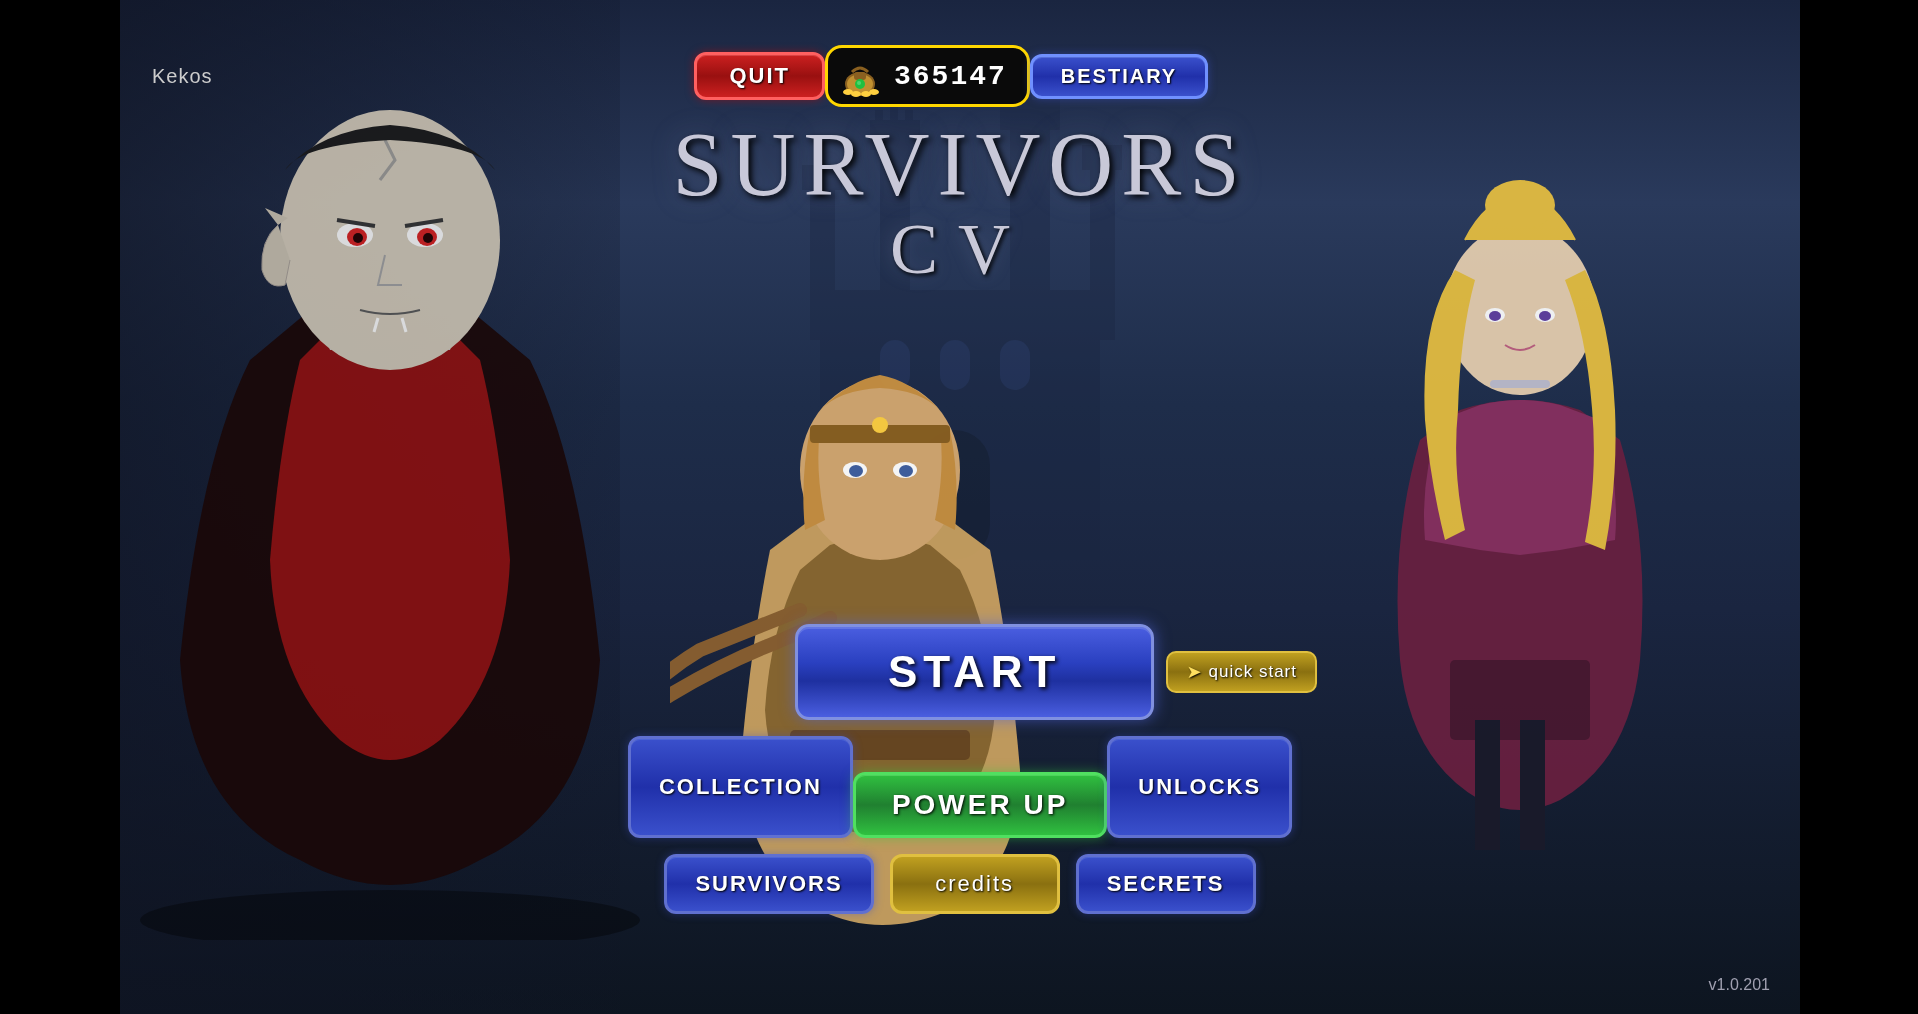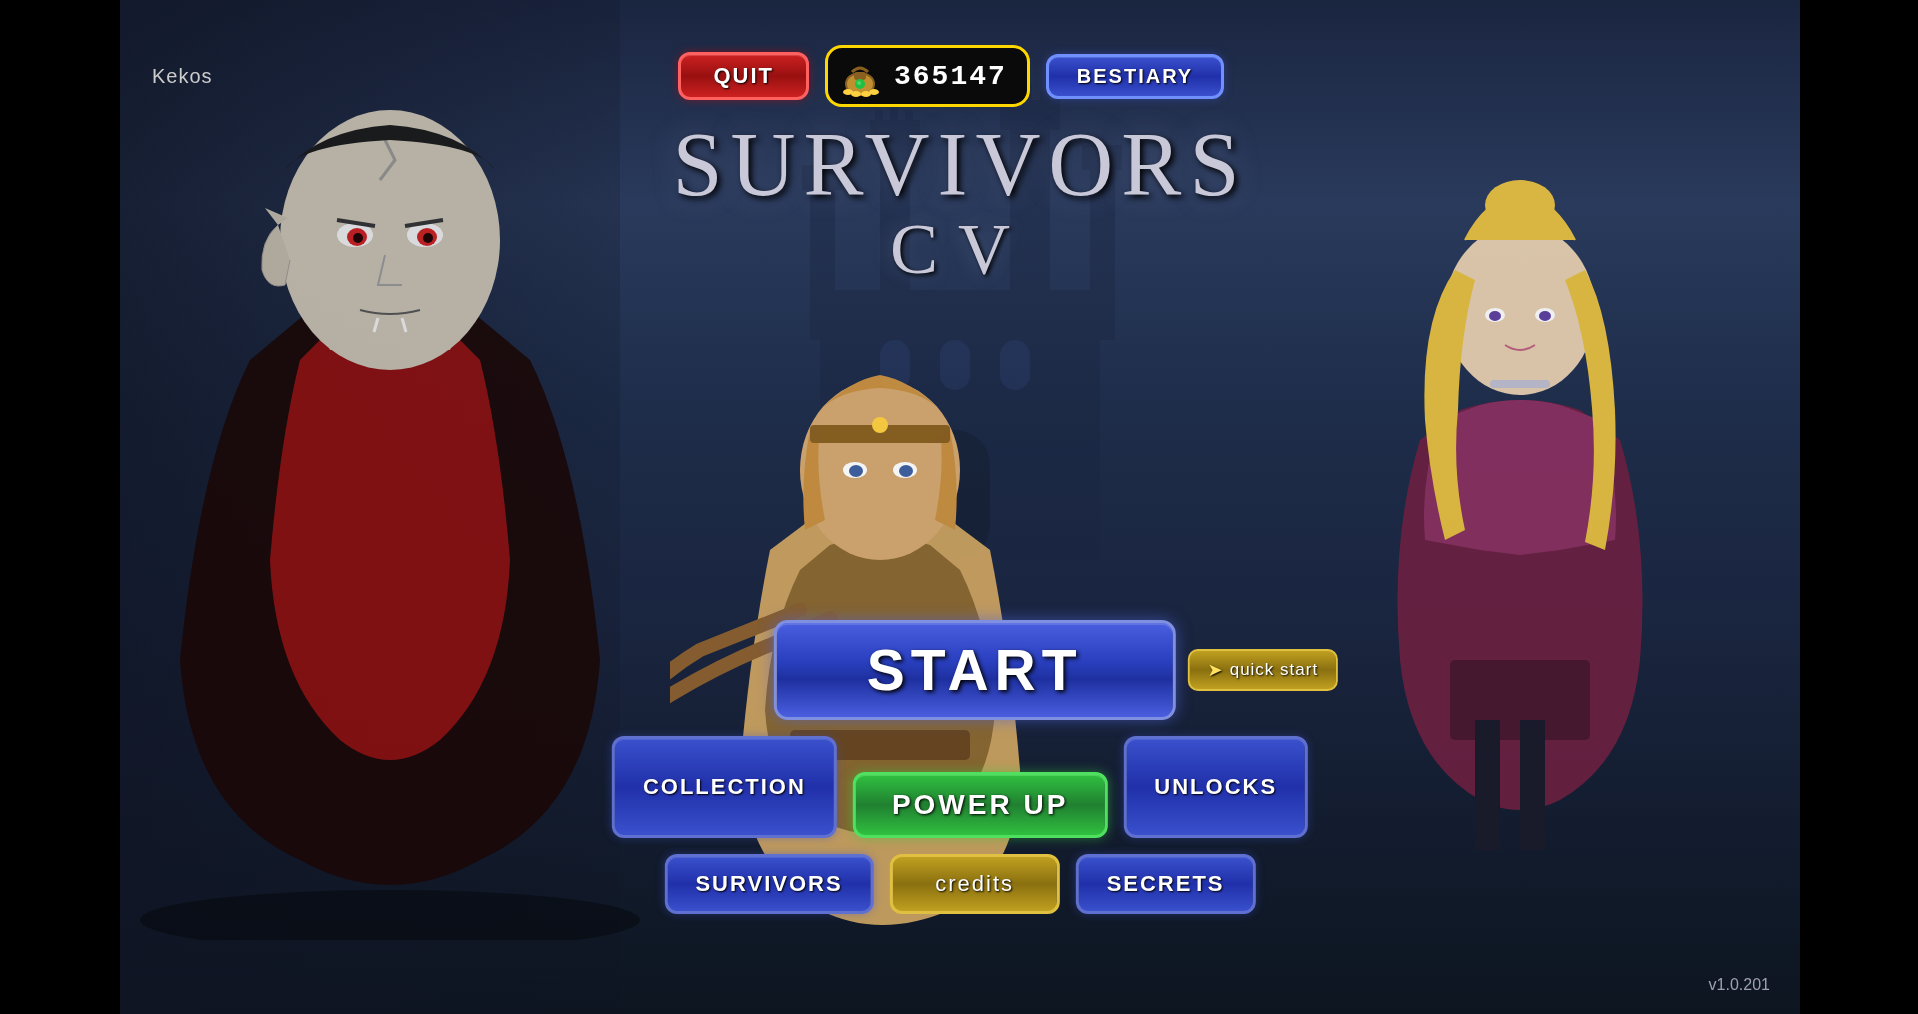--- a/index.html
+++ b/index.html
@@ -93,21 +93,20 @@
     #username {
       color: #ccc;
       font-size: 20px;
       font-family: Arial, sans-serif;
       letter-spacing: 1px;
     }
 
     #center-top {
       display: flex;
       align-items: center;
-      gap: 16px;
     }
 
     
     .btn-quit {
       background: linear-gradient(180deg, #cc2020 0%, #991010 50%, #cc2020 100%);
       border: 3px solid #ff6060;
       border-radius: 12px;
       color: #fff;
       font-size: 22px;
       font-weight: bold;
@@ -209,24 +208,24 @@
       display: flex;
       align-items: center;
       gap: 12px;
     }
 
     .btn-start {
       background: linear-gradient(180deg, #4a5ee0 0%, #2a40c0 40%, #1e30a0 60%, #4a5ee0 100%);
       border: 3px solid #8090e0;
       border-radius: 14px;
       color: #fff;
-      font-size: 57px;
+      font-size: 44px;
       font-weight: bold;
       font-family: Arial, sans-serif;
-      padding: 14px 90px;
+      padding: 20px 90px;
       cursor: pointer;
       letter-spacing: 6px;
       text-shadow: 2px 2px 4px #000;
       box-shadow: 0 0 15px rgba(80,100,220,0.6), inset 0 2px 0 rgba(200,210,255,0.2);
       min-width: 320px;
       text-align: right;
     }
 
     .btn-quick-start {
       background: linear-gradient(180deg, #c0a020 0%, #8a7010 50%, #c0a020 100%);
@@ -246,21 +245,20 @@
     }
 
     .arrow-icon {
       color: #ffe060;
       font-size: 18px;
     }
 
     
     #middle-row {
       display: flex;
-      gap: 16px;
     }
 
     
     #bottom-row {
       display: flex;
       gap: 16px;
     }
 
     .btn-secondary {
       background: linear-gradient(180deg, #3a50cc 0%, #2030aa 50%, #3a50cc 100%);

